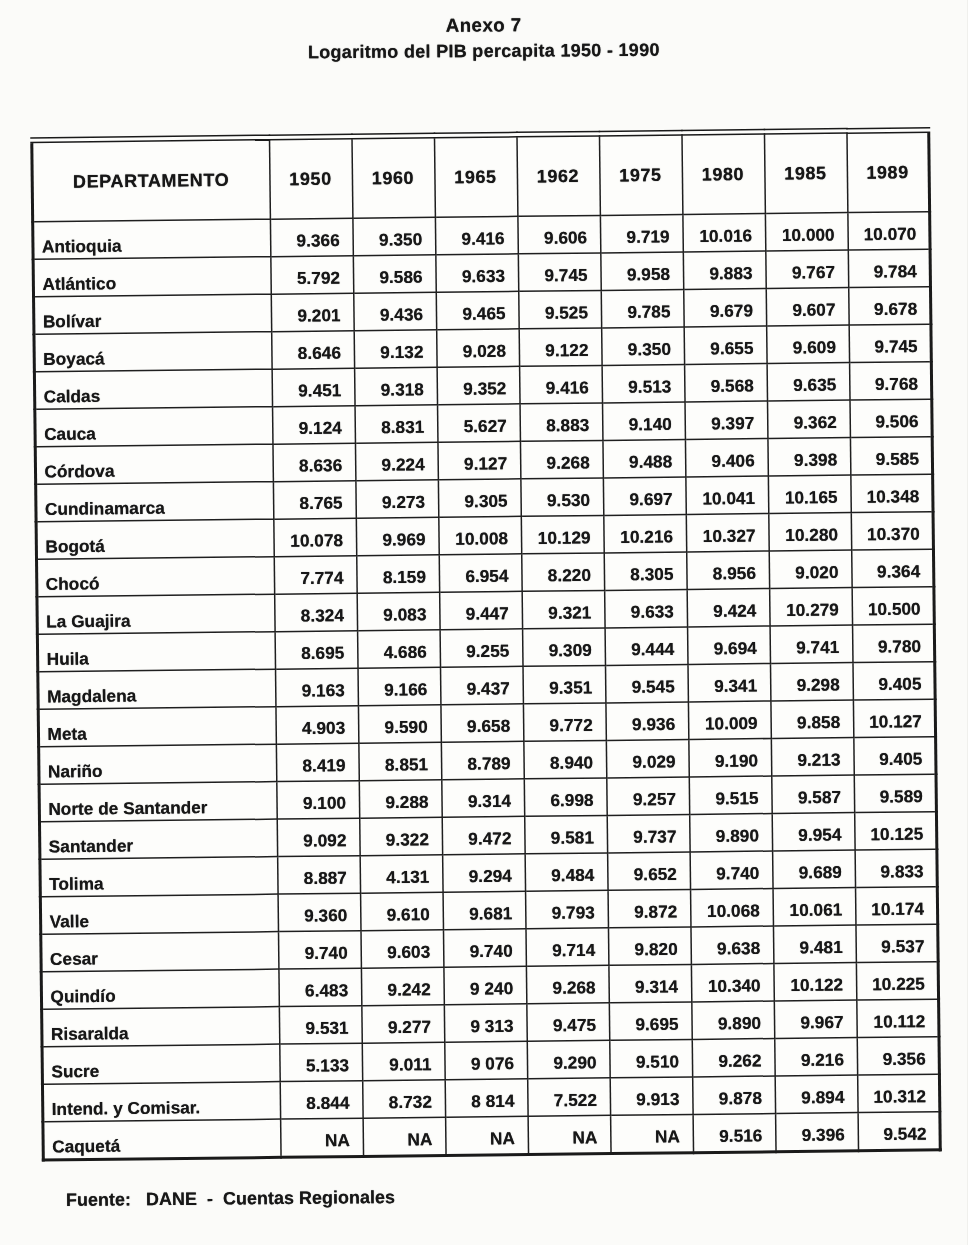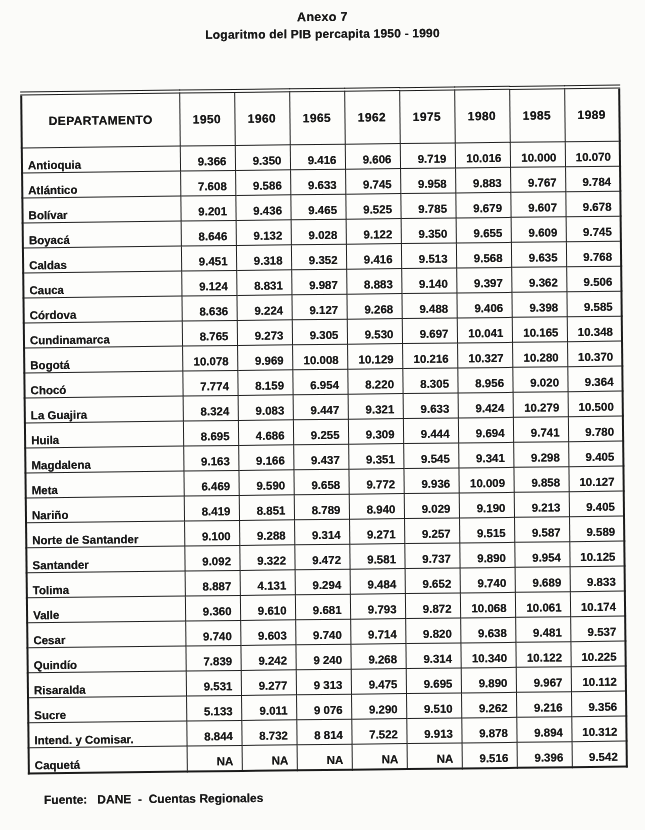--- a/index.html
+++ b/index.html
@@ -138,21 +138,21 @@
           <td class="val">9.350</td>
           <td class="val">9.416</td>
           <td class="val">9.606</td>
           <td class="val">9.719</td>
           <td class="val">10.016</td>
           <td class="val">10.000</td>
           <td class="val">10.070</td>
         </tr>
         <tr>
           <td class="dept">Atlántico</td>
-          <td class="val">7.608</td>
+          <td class="val">5.792</td>
           <td class="val">9.586</td>
           <td class="val">9.633</td>
           <td class="val">9.745</td>
           <td class="val">9.958</td>
           <td class="val">9.883</td>
           <td class="val">9.767</td>
           <td class="val">9.784</td>
         </tr>
         <tr>
           <td class="dept">Bolívar</td>
@@ -184,21 +184,21 @@
           <td class="val">9.416</td>
           <td class="val">9.513</td>
           <td class="val">9.568</td>
           <td class="val">9.635</td>
           <td class="val">9.768</td>
         </tr>
         <tr>
           <td class="dept">Cauca</td>
           <td class="val">9.124</td>
           <td class="val">8.831</td>
-          <td class="val">9.987</td>
+          <td class="val">5.627</td>
           <td class="val">8.883</td>
           <td class="val">9.140</td>
           <td class="val">9.397</td>
           <td class="val">9.362</td>
           <td class="val">9.506</td>
         </tr>
         <tr>
           <td class="dept">Córdova</td>
           <td class="val">8.636</td>
           <td class="val">9.224</td>
@@ -270,21 +270,21 @@
           <td class="val">9.166</td>
           <td class="val">9.437</td>
           <td class="val">9.351</td>
           <td class="val">9.545</td>
           <td class="val">9.341</td>
           <td class="val">9.298</td>
           <td class="val">9.405</td>
         </tr>
         <tr>
           <td class="dept">Meta</td>
-          <td class="val">6.469</td>
+          <td class="val">4.903</td>
           <td class="val">9.590</td>
           <td class="val">9.658</td>
           <td class="val">9.772</td>
           <td class="val">9.936</td>
           <td class="val">10.009</td>
           <td class="val">9.858</td>
           <td class="val">10.127</td>
         </tr>
         <tr>
           <td class="dept">Nariño</td>
@@ -295,21 +295,21 @@
           <td class="val">9.029</td>
           <td class="val">9.190</td>
           <td class="val">9.213</td>
           <td class="val">9.405</td>
         </tr>
         <tr>
           <td class="dept">Norte de Santander</td>
           <td class="val">9.100</td>
           <td class="val">9.288</td>
           <td class="val">9.314</td>
-          <td class="val">9.271</td>
+          <td class="val">6.998</td>
           <td class="val">9.257</td>
           <td class="val">9.515</td>
           <td class="val">9.587</td>
           <td class="val">9.589</td>
         </tr>
         <tr>
           <td class="dept">Santander</td>
           <td class="val">9.092</td>
           <td class="val">9.322</td>
           <td class="val">9.472</td>
@@ -347,21 +347,21 @@
           <td class="val">9.603</td>
           <td class="val">9.740</td>
           <td class="val">9.714</td>
           <td class="val">9.820</td>
           <td class="val">9.638</td>
           <td class="val">9.481</td>
           <td class="val">9.537</td>
         </tr>
         <tr>
           <td class="dept">Quindío</td>
-          <td class="val">7.839</td>
+          <td class="val">6.483</td>
           <td class="val">9.242</td>
           <td class="val">9 240</td>
           <td class="val">9.268</td>
           <td class="val">9.314</td>
           <td class="val">10.340</td>
           <td class="val">10.122</td>
           <td class="val">10.225</td>
         </tr>
         <tr>
           <td class="dept">Risaralda</td>

